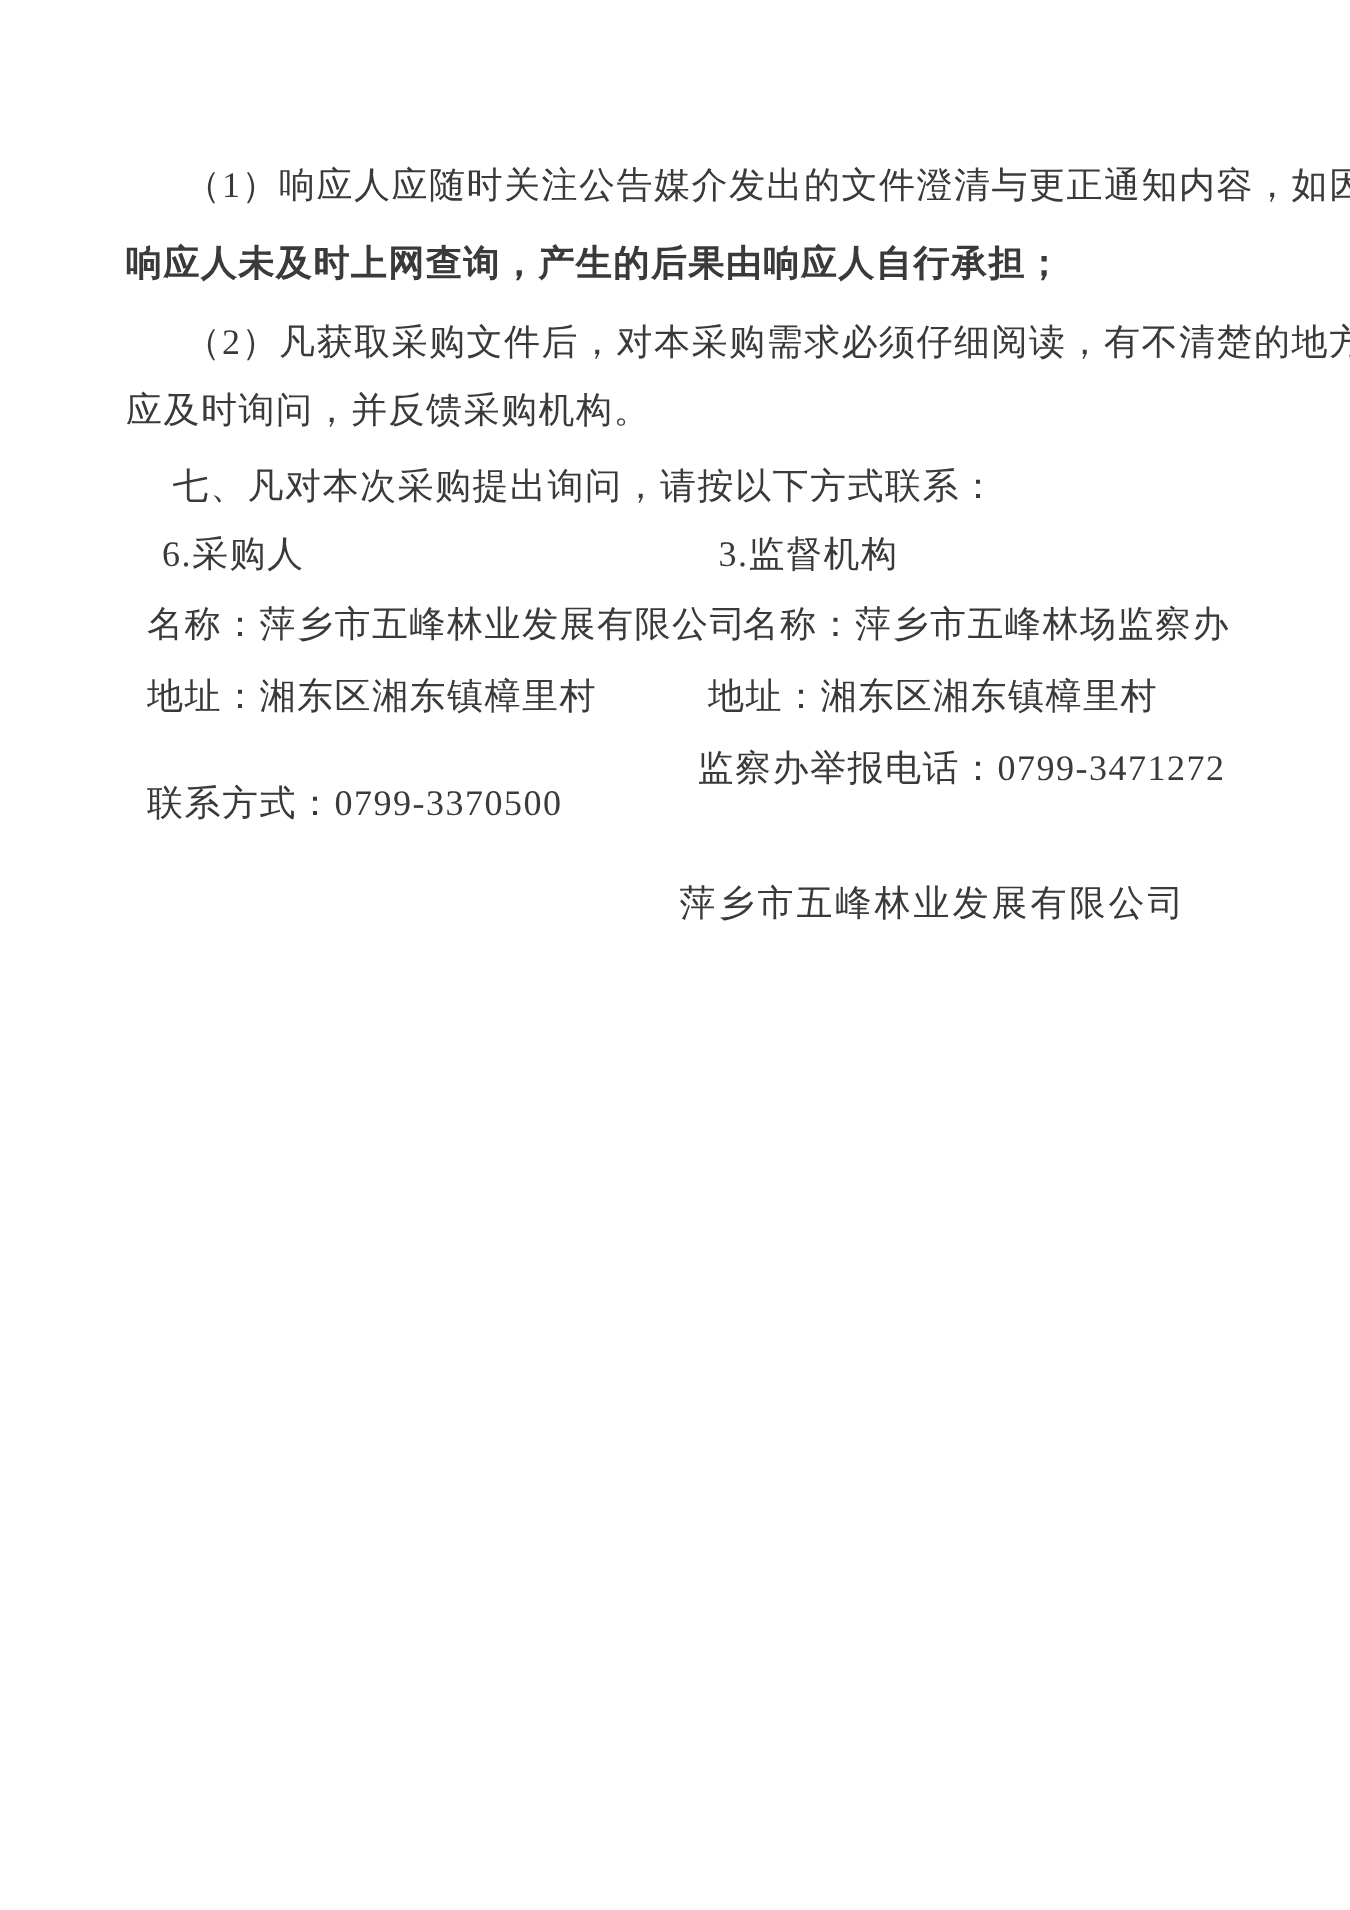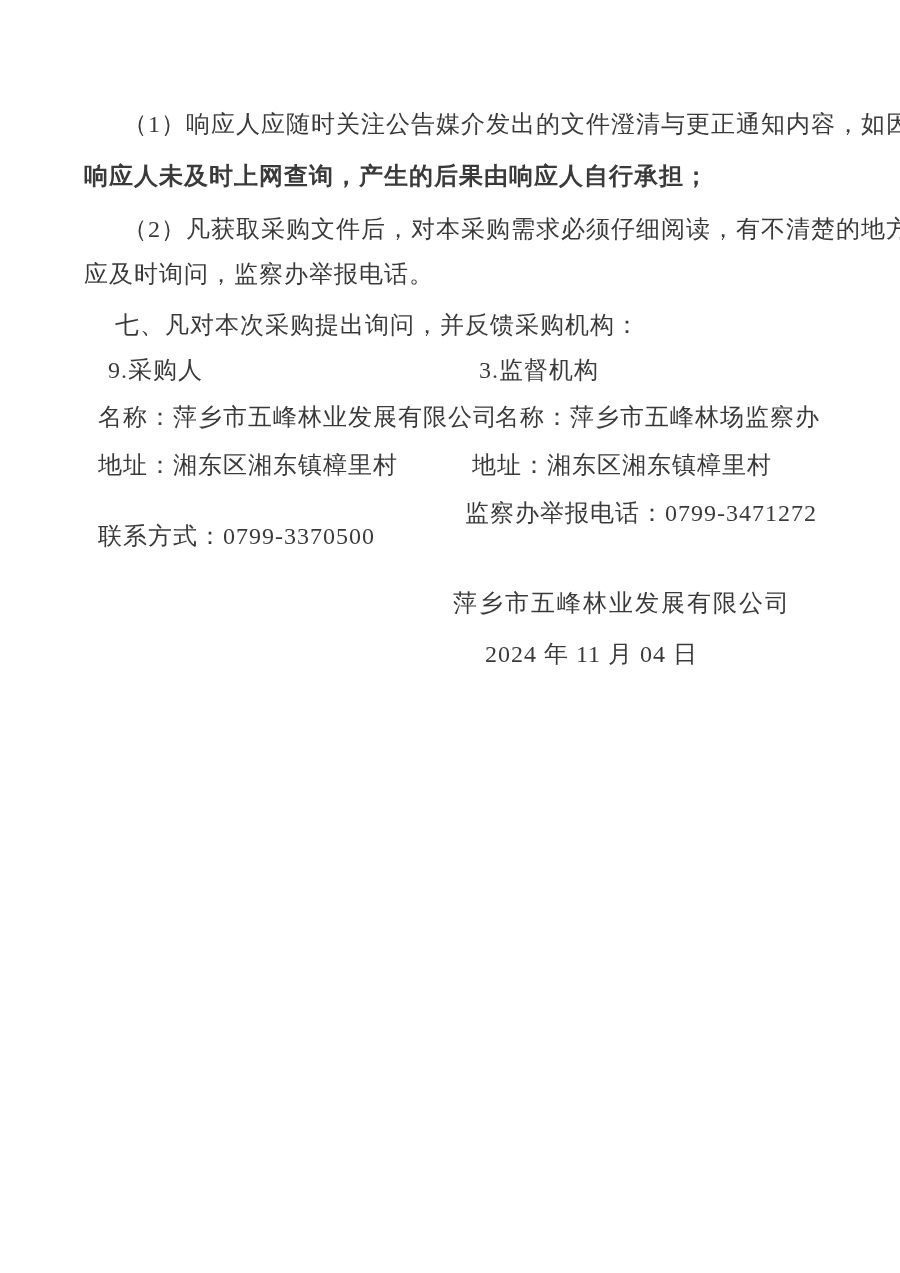--- a/index.html
+++ b/index.html
@@ -47,32 +47,31 @@
 </style>
 </head>
 <body>
 
 <div class="page" style="background: rgb(255, 255, 255); color: rgb(58, 58, 58);">
 
   <div class="line l1">（1）响应人应随时关注公告媒介发出的文件澄清与更正通知内容，如因</div>
   <div class="line l2">响应人未及时上网查询，产生的后果由响应人自行承担；</div>
 
   <div class="line l3">（2）凡获取采购文件后，对本采购需求必须仔细阅读，有不清楚的地方</div>
-  <div class="line l4">应及时询问，监察办举报电话。</div>
+  <div class="line l4">应及时询问，并反馈采购机构。</div>
 
-  <div class="line l5">七、凡对本次采购提出询问，并反馈采购机构：</div>
+  <div class="line l5">七、凡对本次采购提出询问，请按以下方式联系：</div>
 
-  <div class="line l6a">9.采购人</div>
+  <div class="line l6a">6.采购人</div>
   <div class="line l6b">3.监督机构</div>
 
   <div class="line l7a">名称：萍乡市五峰林业发展有限公司</div>
   <div class="line l7b">名称：萍乡市五峰林场监察办</div>
 
   <div class="line l8a">地址：湘东区湘东镇樟里村</div>
   <div class="line l8b">地址：湘东区湘东镇樟里村</div>
 
   <div class="line l9a">联系方式：0799-3370500</div>
   <div class="line l9b">监察办举报电话：0799-3471272</div>
 
   <div class="line sig-company">萍乡市五峰林业发展有限公司</div>
-  <div class="line sig-date">2024 年 11 月 04 日</div>
 
 </div>
 
 </body></html>

